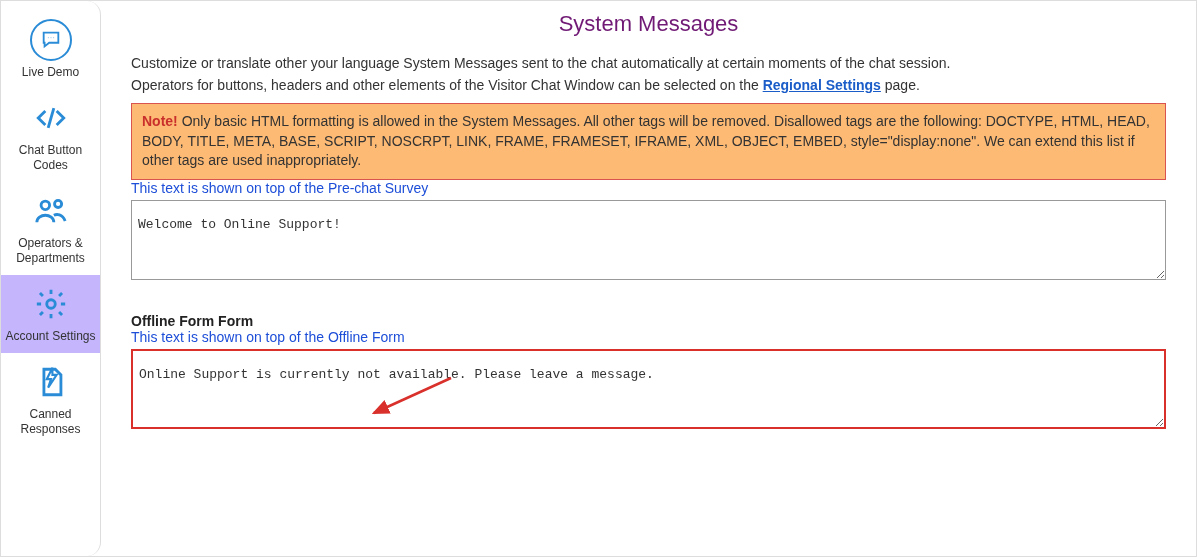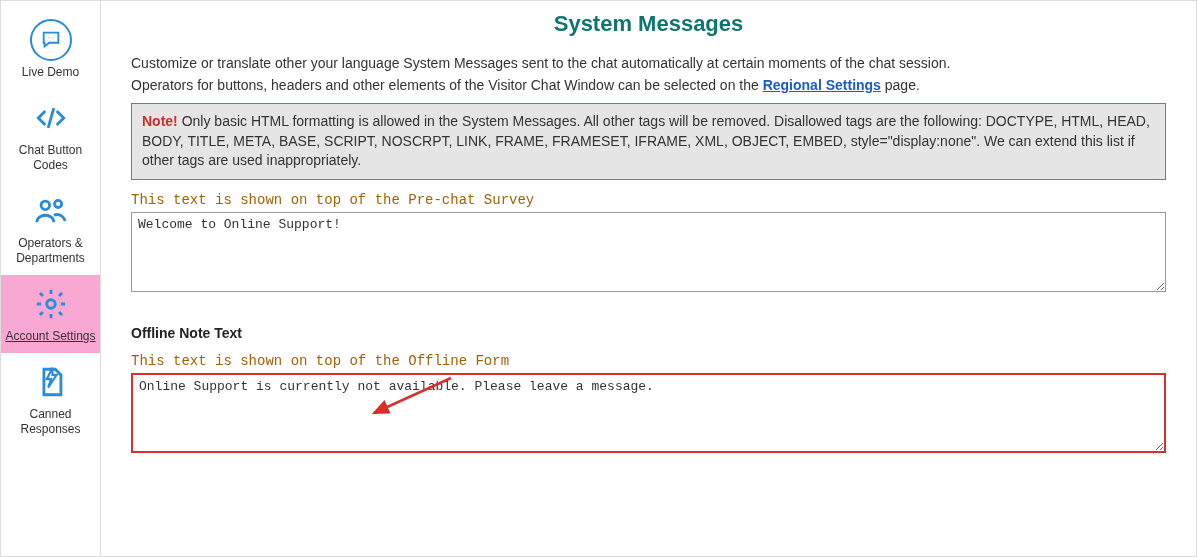--- a/index.html
+++ b/index.html
@@ -21,20 +21,21 @@
       display: flex;
       height: 100%;
       border: 1px solid #ddd;
     }
     .sidebar {
       width: 100px;
       border-right: 1px solid #ddd;
       display: flex;
       flex-direction: column;
       padding-top: 10px;
+      border-radius: 14px;
     }
     .sidebar-item {
       display: flex;
       flex-direction: column;
       align-items: center;
       justify-content: center;
       padding: 8px 4px 10px 4px;
       cursor: pointer;
       text-align: center;
       font-size: 12px;
@@ -53,82 +54,80 @@
     }
     .sidebar-item .icon-plain {
       width: 42px;
       height: 42px;
       display: flex;
       align-items: center;
       justify-content: center;
       margin-bottom: 4px;
     }
     .sidebar-item.active {
-      background: #f9a8d4;
-      text-decoration: underline;
+      background: #c4b5fd;
     }
     .sidebar-item svg {
       stroke: #2a8bd6;
       fill: none;
       stroke-width: 2;
     }
     .main {
       flex: 1;
       padding: 10px 30px 20px 30px;
       overflow: hidden;
       position: relative;
     }
     .page-title {
       text-align: center;
       font-size: 22px;
-      font-weight: 700;
-      color: #0f766e;
+      font-weight: 400;
+      color: #701a75;
       margin-bottom: 18px;
     }
     .intro-text {
       font-size: 14px;
       color: #333;
       margin-bottom: 6px;
     }
     .intro-text a {
       color: #1a5cc8;
       font-weight: bold;
       text-decoration: underline;
     }
     .note-box {
       border: 1px solid #d9534f;
-      background: #e5e5e5;
+      background: #fdba74;
       color: #333;
       padding: 8px 10px;
       margin-top: 10px;
       font-size: 14px;
       line-height: 1.4;
     }
     .note-box .note-label {
       color: #c9302c;
       font-weight: bold;
     }
     .section-header {
       font-weight: bold;
       font-size: 14px;
       color: #222;
       margin-top: 30px;
     }
     .section-hint {
-      color: #a16207;
-      font-size: 14px;
-      margin-top: 12px;
+      color: #1d4ed8;
+      font-size: 14px;
+      margin-top: 0;
       margin-bottom: 4px;
-      font-family: Liberation Mono, monospace;
     }
     textarea {
       width: 100%;
       height: 80px;
       border: 1px solid #999;
-      padding: 4px 6px;
+      padding: 16px 6px;
       font-family: "Courier New", monospace;
       font-size: 13px;
       resize: both;
       color: #333;
     }
     textarea.highlighted {
       border: 2px solid #d9302c;
     }
     .arrow-annotation {
       position: absolute;
@@ -208,21 +207,21 @@
       <span>Operators for buttons, headers and other elements of the Visitor Chat Window can be selected on the </span><a href="#">Regional Settings</a><span> page.</span>
     </p>
 
     <div class="note-box">
       <span class="note-label">Note!</span><span> Only basic HTML formatting is allowed in the System Messages. All other tags will be removed. Disallowed tags are the following: DOCTYPE, HTML, HEAD, BODY, TITLE, META, BASE, SCRIPT, NOSCRPT, LINK, FRAME, FRAMESET, IFRAME, XML, OBJECT, EMBED, style="display:none". We can extend this list if other tags are used inappropriately.</span>
     </div>
 
     <div class="section-hint">This text is shown on top of the Pre-chat Survey</div>
     <textarea style="">Welcome to Online Support!</textarea>
 
-    <div class="section-header">Offline Note Text</div>
+    <div class="section-header">Offline Form Form</div>
     <div class="section-hint">This text is shown on top of the Offline Form</div>
     <textarea class="highlighted" style="">Online Support is currently not available. Please leave a message.</textarea>
 
     <svg class="arrow-annotation" width="90" height="50" viewBox="0 0 90 50">
       <defs>
         <marker id="arrowhead" markerWidth="8" markerHeight="8" refX="6" refY="3" orient="auto">
           <polygon points="0 0, 7 3, 0 6" fill="#d9302c"></polygon>
         </marker>
       </defs>
       <line x1="85" y1="5" x2="8" y2="40" stroke="#d9302c" stroke-width="2.5" marker-end="url(#arrowhead)"></line>

